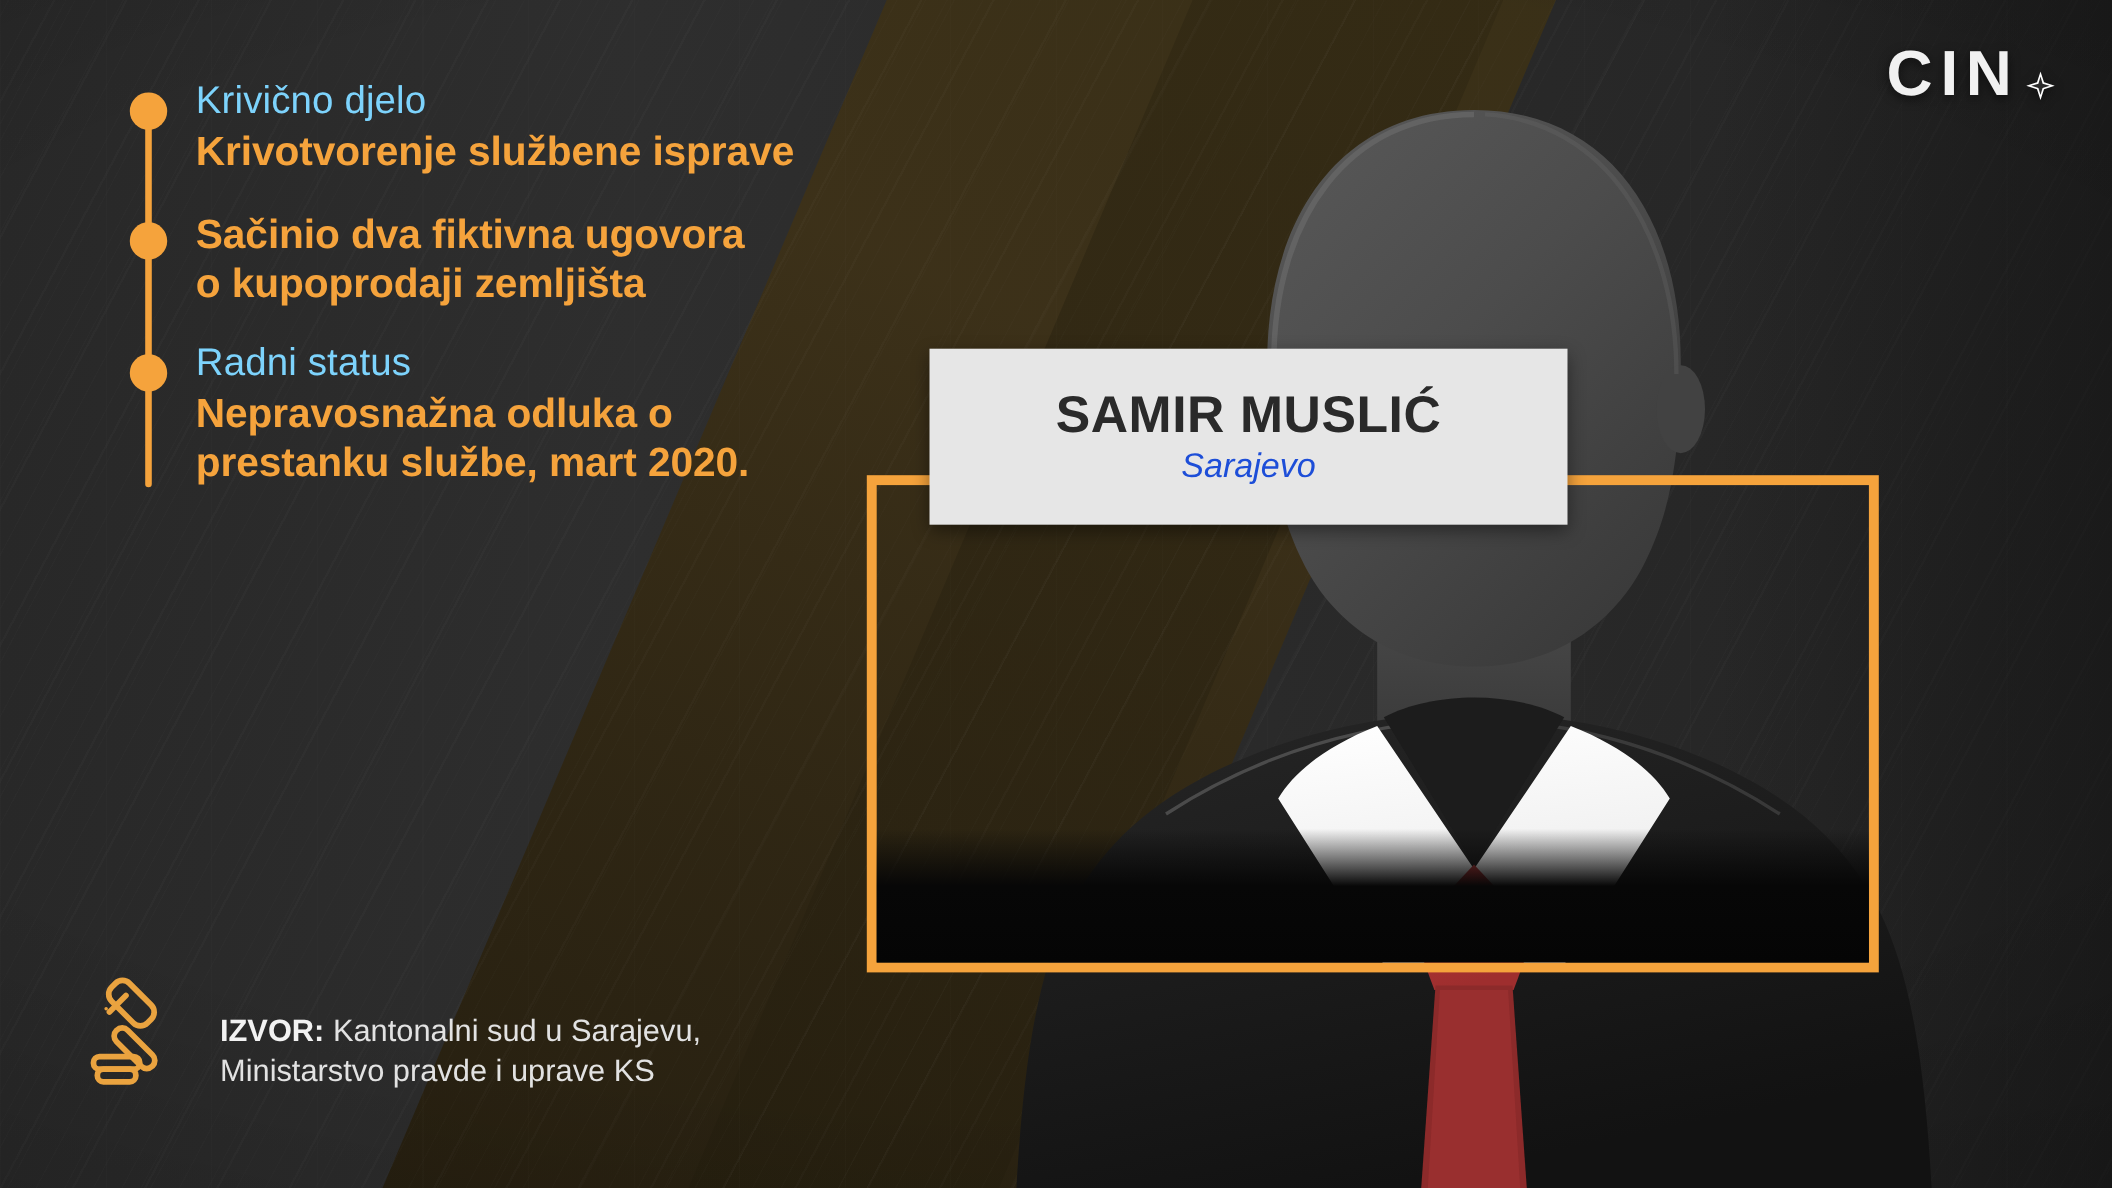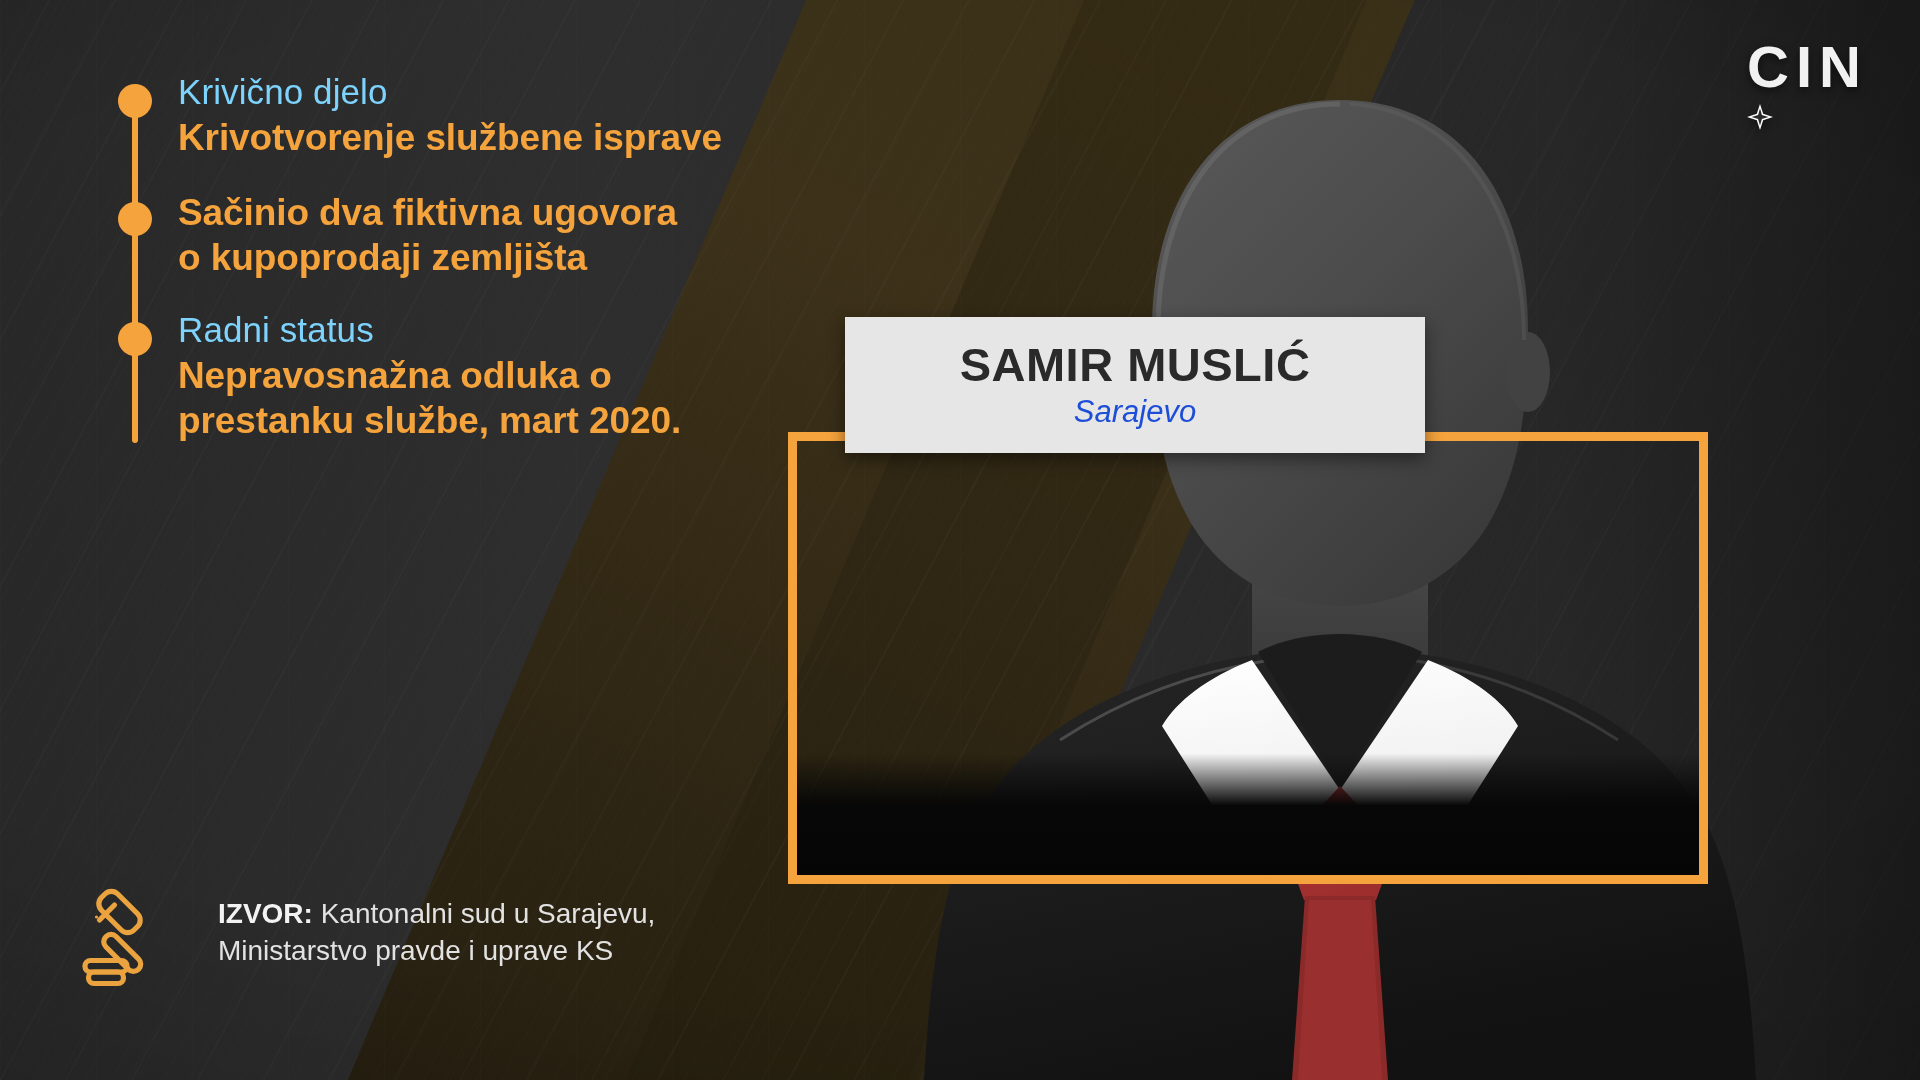--- a/index.html
+++ b/index.html
@@ -54,23 +54,22 @@
     background:linear-gradient(90deg, rgba(20,20,20,0) 0%, rgba(18,18,18,0.55) 100%);
   }
   #bg-vig {
     position:absolute; inset:0;
     background:radial-gradient(130% 105% at 48% 45%, rgba(0,0,0,0) 45%, rgba(0,0,0,0.34) 100%);
   }
 
   
   #logo {
     position:absolute; top:38px; right:52px;
-    display:flex; align-items:flex-start; gap:6px;
+    display:flex; align-items:flex-end; gap:6px;
     filter: drop-shadow(0 3px 5px rgba(0,0,0,0.55));
-    flex-direction: column;
   }
   #logo-text {
     font-weight:bold; font-size:58px; letter-spacing:7px;
     color:#f1f1f1; line-height:1;
   }
   #logo-star { margin-top:2px; }
 
   
   #timeline {
     position:absolute; left:118px; top:72px; width:640px;
@@ -94,21 +93,21 @@
     letter-spacing:-0.1px; margin-top:2px; white-space:pre-line;
   }
   #row-0 { margin-bottom:30px; }
   #row-1 { margin-bottom:30px; }
   #row-2 { margin-bottom:32px; }
   #row-3 { margin-bottom:16px; }
 
   
   #source {
     position:absolute; left:74px; top:880px;
-    display:flex; align-items:flex-start; gap:40px; width:680px;
+    display:flex; align-items:flex-end; gap:22px; width:680px;
   }
   #gavel { flex:0 0 auto; margin-top:4px; }
   #source-text {
     color:#e2e2e2; font-size:28px; line-height:1.32; padding-top:16px;
   }
   #source-text b { color:#f2f2f2; font-weight:bold; }
 
   
   #portrait { position:absolute; left:760px; top:0; width:1160px; height:1080px; }
   #frame {
@@ -118,21 +117,21 @@
     box-sizing:border-box;
   }
   #frame-inner {
     position:absolute; inset:0; overflow:hidden;
     background:linear-gradient(180deg, rgba(0,0,0,0) 72%, #070707 84%, #050505 100%);
   }
   #avatar-svg { position:absolute; left:0; top:0; }
 
   #plate {
     position:absolute; left:845px; top:749px;
-    width:580px; height:136px;
+    width:580px; height:160px;
     background:#e6e6e6;
     box-shadow:0 6px 16px rgba(0,0,0,0.45);
     display:flex; flex-direction:column; align-items:center; justify-content:center;
   }
   #plate-name {
     color:#2a2a2a; font-size:47px; font-weight:bold; letter-spacing:0.5px;
     line-height:1.05;
   }
   #plate-city {
     color:#1d4ed8; font-size:31px; font-style:italic; line-height:1.12; margin-top:5px;

